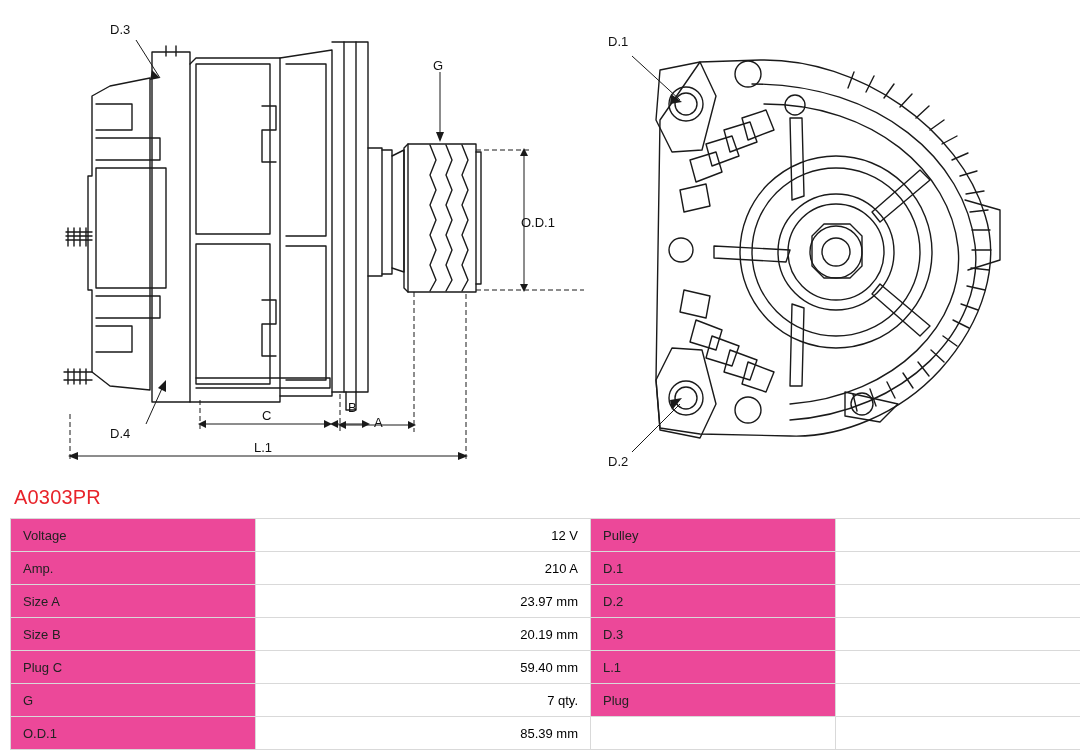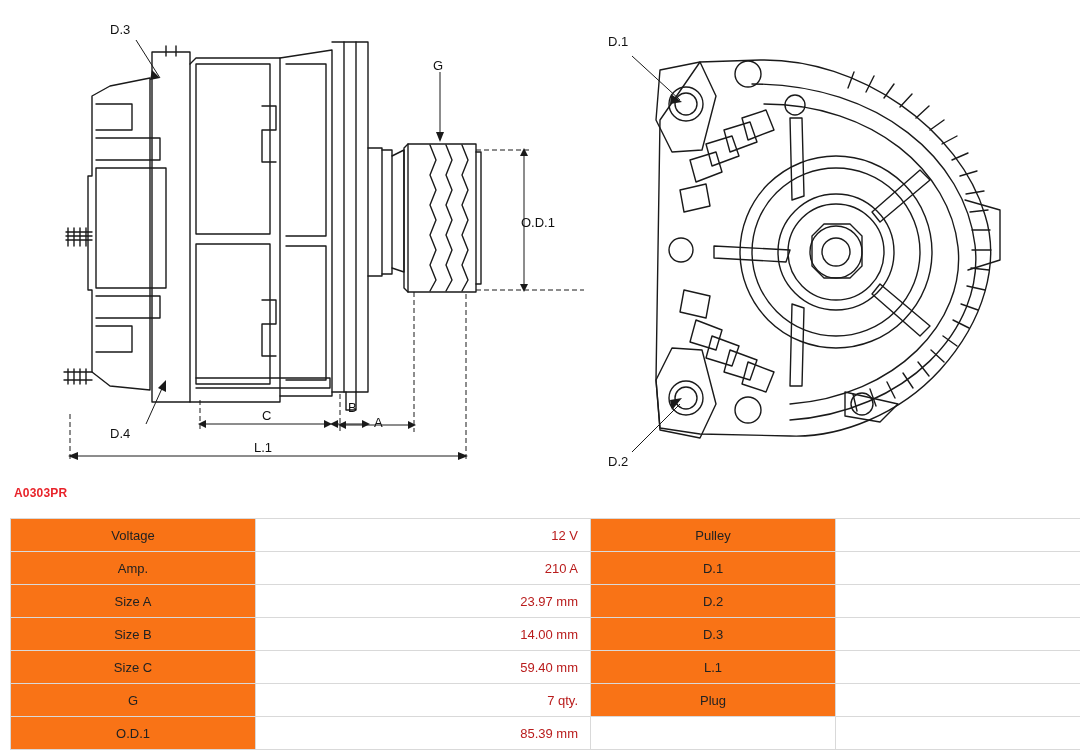--- a/index.html
+++ b/index.html
@@ -1,23 +1,23 @@
 <!DOCTYPE html>
 <html><head>
 <meta charset="utf-8">
 <style>
   html,body{margin:0;padding:0;background:#ffffff;}
   body{width:1080px;height:753px;font-family:"Liberation Sans",sans-serif;color:#000;position:relative;overflow:hidden;}
   .diagram-area{position:absolute;left:0;top:0;width:1080px;height:480px;}
   .diagram-area svg{display:block;}
-  .part-number{position:absolute;left:14px;top:486px;font-size:12px;font-weight:bold;color:#e8232a;letter-spacing:.2px;}
+  .part-number{position:absolute;left:14px;top:486px;font-size:20px;font-weight:normal;color:#e8232a;letter-spacing:.2px;}
   table.specs{position:absolute;left:10px;top:518px;border-collapse:collapse;width:1060px;table-layout:fixed;}
   table.specs td{border:1px solid #d9d9d9;height:32px;font-size:13px;padding:0 12px;}
-  td.label{background:#f97316;text-align:center;width:220px;color:#222;}
-  td.value{background:#ffffff;text-align:right;width:310px;color:#b91c1c;}
+  td.label{background:#ec4899;text-align:left;width:220px;color:#222;}
+  td.value{background:#ffffff;text-align:right;width:310px;color:#000000;}
   td.empty{background:#ffffff;border:none;}
   td.empty-label{background:#ffffff;border:none;}
 </style>
 </head>
 <body>
 
 <div class="diagram-area">
 <svg width="1080" height="480" viewBox="0 0 1080 480" xmlns="http://www.w3.org/2000/svg">
   <g fill="none" stroke="#1a1a1a" stroke-width="1.4" stroke-linejoin="round" stroke-linecap="round">
 
@@ -200,26 +200,26 @@
       <td class="value">10.00 mm</td>
     </tr>
     <tr>
       <td class="label">Size A</td>
       <td class="value">23.97 mm</td>
       <td class="label">D.2</td>
       <td class="value">10.50 mm</td>
     </tr>
     <tr>
       <td class="label">Size B</td>
-      <td class="value">14.00 mm</td>
+      <td class="value">20.19 mm</td>
       <td class="label">D.3</td>
       <td class="value">M10x1.5 mm</td>
     </tr>
     <tr>
-      <td class="label">Size C</td>
+      <td class="label">Plug C</td>
       <td class="value">59.40 mm</td>
       <td class="label">L.1</td>
       <td class="value">181.00 mm</td>
     </tr>
     <tr>
       <td class="label">G</td>
       <td class="value">7 qty.</td>
       <td class="label">Plug</td>
       <td class="value">PL_2300</td>
     </tr>

